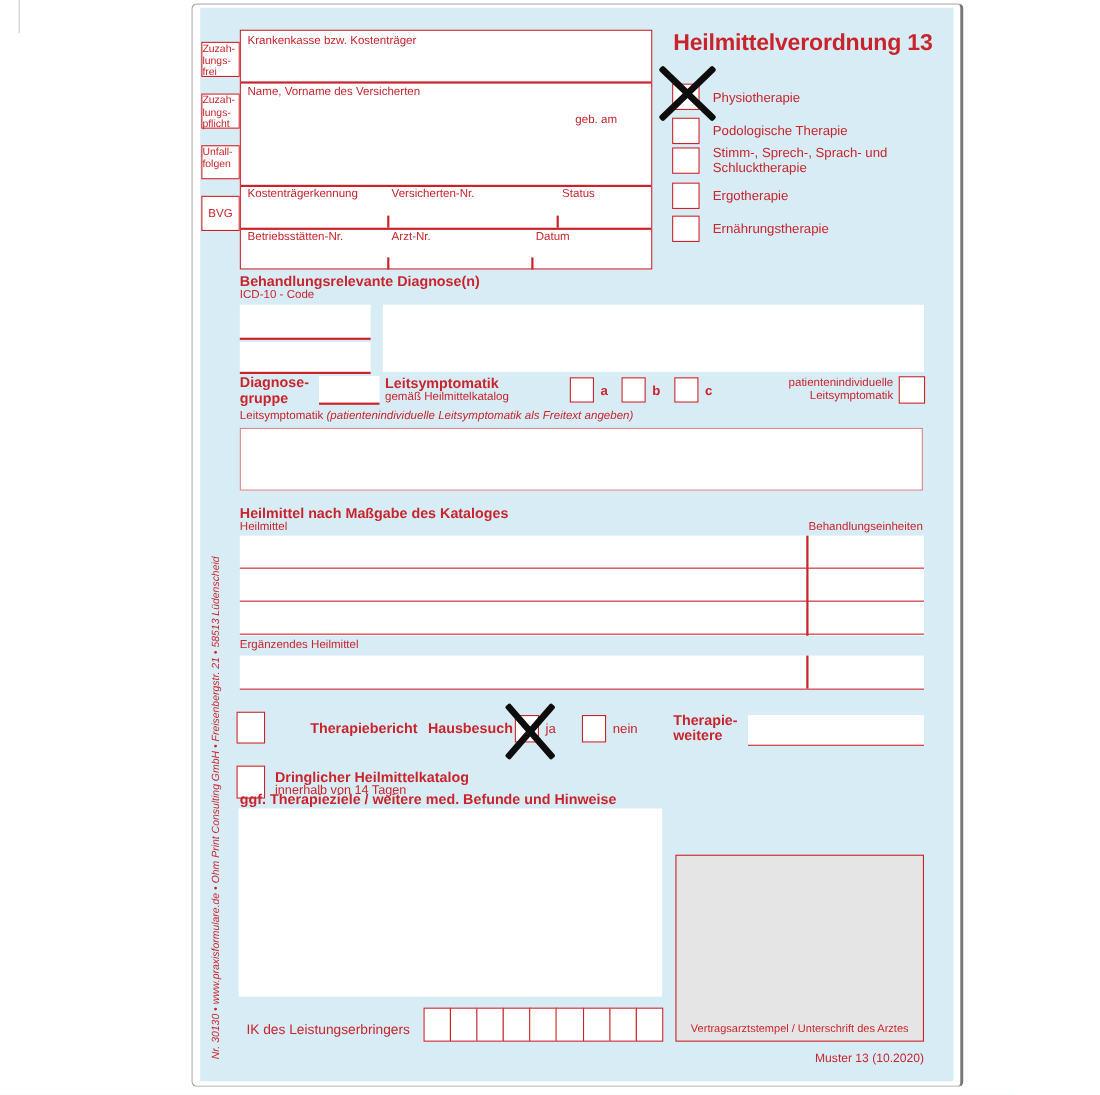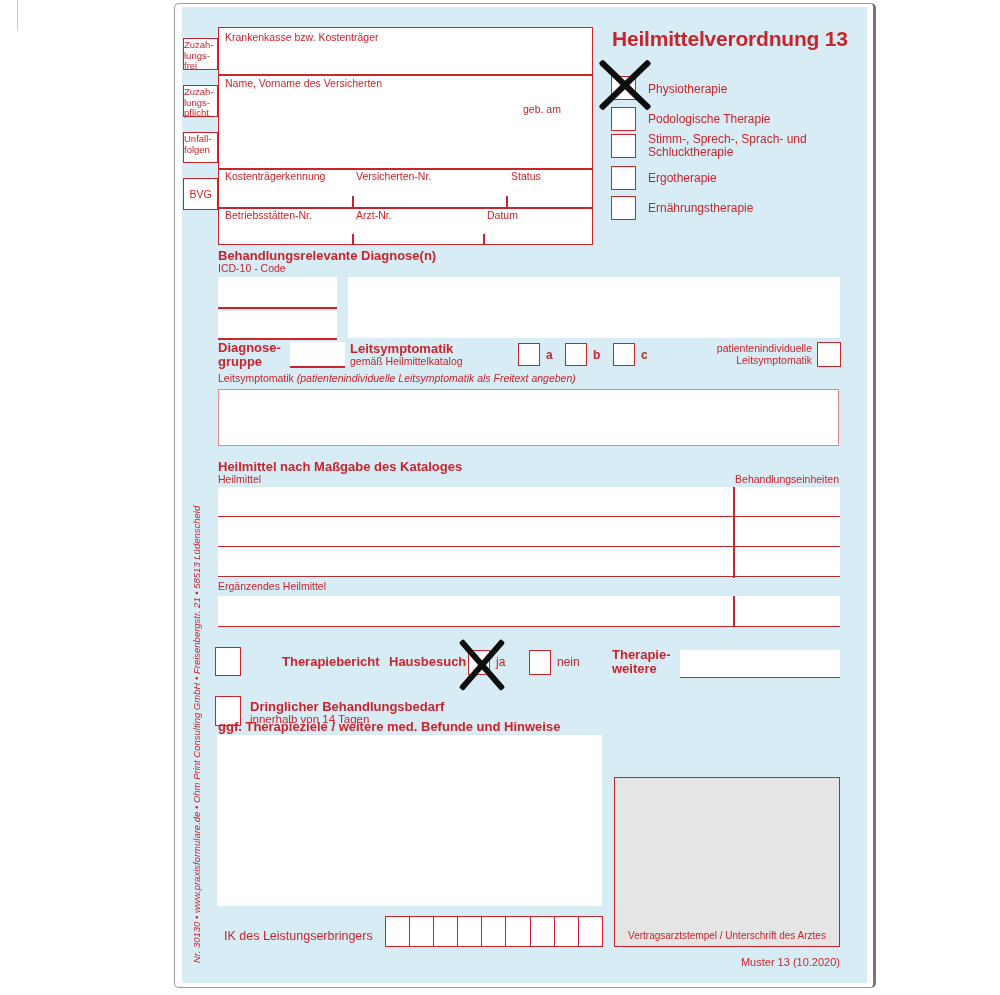--- a/index.html
+++ b/index.html
@@ -146,21 +146,21 @@
   <div class="ab bold13 pre" style="left:612px;top:648px;">Therapie-
 weitere</div>
   <div class="ab whitebox ul15" style="left:680px;top:650px;width:160px;height:27px;"></div>
 
   <div class="ab xmark" style="left:459px;top:638px;width:46px;height:54px;">
     <span style="width:64px;left:-9px;top:24px;transform:rotate(49deg);"></span>
     <span style="width:64px;left:-9px;top:24px;transform:rotate(-49deg);"></span>
   </div>
 
   <div class="ab cb" style="left:215px;top:696px;width:26px;height:30px;"></div>
-  <div class="ab bold13" style="left:250px;top:700px;">Dringlicher Behandlungsbedarf</div>
+  <div class="ab bold13" style="left:250px;top:700px;">Dringlicher Heilmittelkatalog</div>
   <div class="ab lab" style="left:250px;top:714px;font-size:11.5px;">innerhalb von 14 Tagen</div>
 
   <div class="ab bold13" style="left:218px;top:720px;">ggf. Therapieziele / weitere med. Befunde und Hinweise</div>
   <div class="ab whitebox" style="left:217px;top:735px;width:385px;height:171px;"></div>
 
   <div class="ab red" style="left:224px;top:929px;font-size:12.5px;">IK des Leistungserbringers</div>
   <div class="ab" style="left:385px;top:916px;width:218px;height:31px;display:flex;">
     <div class="ikcell" style="margin-left:0;"></div>
     <div class="ikcell"></div>
     <div class="ikcell"></div>

